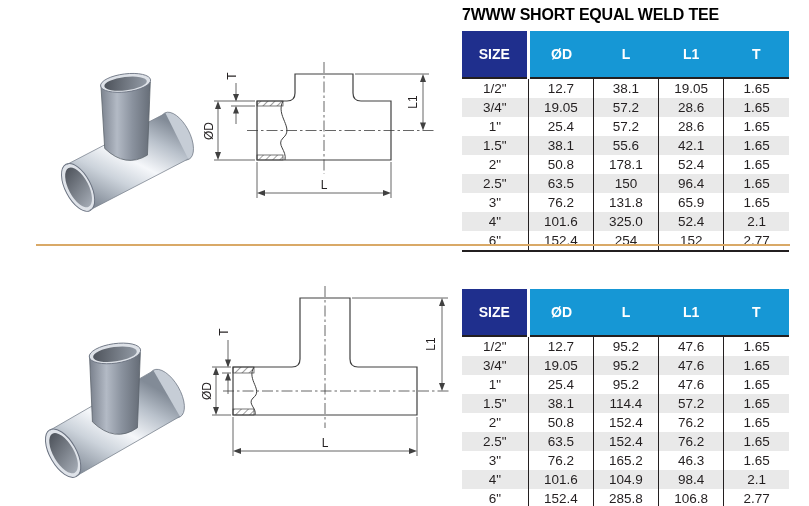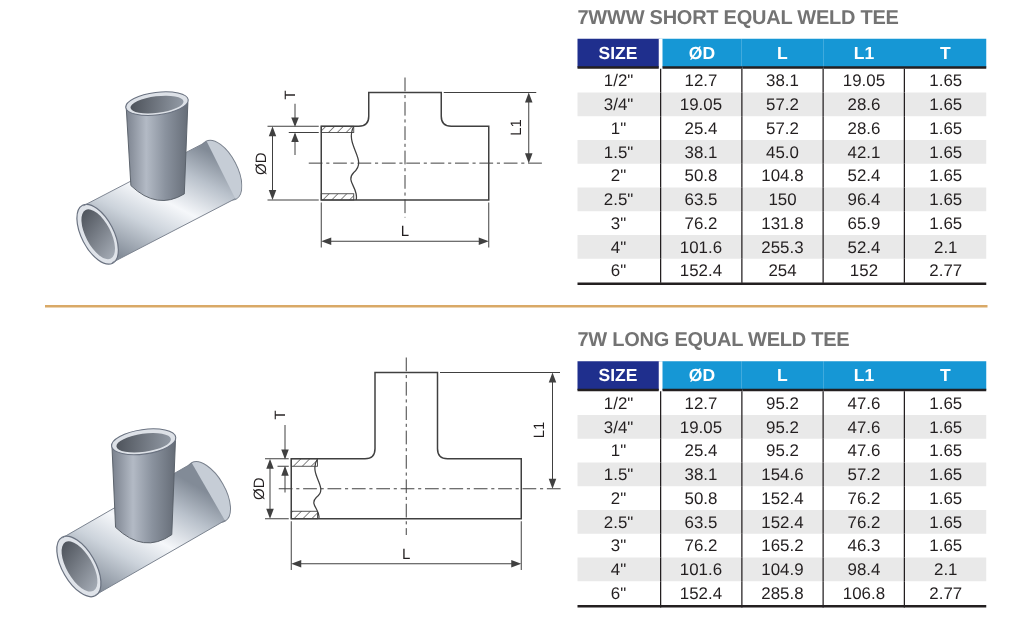--- a/index.html
+++ b/index.html
@@ -1,31 +1,31 @@
 <!DOCTYPE html>
 <html><head>
 <meta charset="utf-8">
 <style>
   html,body{margin:0;padding:0;background:#fff;}
   .page{position:relative;width:809px;height:506px;background:#ffffff;
         font-family:"Liberation Sans",sans-serif;overflow:hidden;}
 
   .section-title{position:absolute;font-size:16px;font-weight:bold;
-                 color:#737373;letter-spacing:-0.2px;white-space:nowrap;}
+                 color:#000000;letter-spacing:-0.2px;white-space:nowrap;}
   #title1{left:462px;top:6px;}
   #title2{left:462px;top:264px;}
 
   table.spec-table{position:absolute;left:462px;width:327px;
                    border-collapse:collapse;table-layout:fixed;
                    font-size:13.5px;color:#231f20;
                    border-bottom:2px solid #231f20;}
   #table1{top:31px;}
   #table2{top:289px;}
   .spec-table th{background:#1697d5;color:#ffffff;font-weight:bold;
-                 font-size:14px;height:22px;padding:0;text-align:center;
+                 font-size:14px;height:22px;padding:12px;text-align:center;
                  border-bottom:2px solid #231f20;}
   .spec-table th:first-child{background:#1f2f8d;border-right:3px solid #ffffff;}
   .spec-table col.c-size{width:66px;}
   .spec-table col.c-num{width:65px;}
   .spec-table td{height:19px;padding:0;text-align:center;line-height:19px;}
   .spec-table td + td{border-left:1px solid #231f20;}
   .spec-table tbody tr:nth-child(even){background:#e9e9e9;}
 
   .divider{position:absolute;left:36px;top:244px;width:754px;height:2px;
            background:#d9a967;}
@@ -168,49 +168,49 @@
         <tr>
           <td>1"</td>
           <td>25.4</td>
           <td>57.2</td>
           <td>28.6</td>
           <td>1.65</td>
         </tr>
         <tr>
           <td>1.5"</td>
           <td>38.1</td>
-          <td>45.0</td>
+          <td>55.6</td>
           <td>42.1</td>
           <td>1.65</td>
         </tr>
         <tr>
           <td>2"</td>
           <td>50.8</td>
-          <td>104.8</td>
+          <td>178.1</td>
           <td>52.4</td>
           <td>1.65</td>
         </tr>
         <tr>
           <td>2.5"</td>
           <td>63.5</td>
           <td>150</td>
           <td>96.4</td>
           <td>1.65</td>
         </tr>
         <tr>
           <td>3"</td>
           <td>76.2</td>
           <td>131.8</td>
           <td>65.9</td>
           <td>1.65</td>
         </tr>
         <tr>
           <td>4"</td>
           <td>101.6</td>
-          <td>255.3</td>
+          <td>325.0</td>
           <td>52.4</td>
           <td>2.1</td>
         </tr>
         <tr>
           <td>6"</td>
           <td>152.4</td>
           <td>254</td>
           <td>152</td>
           <td>2.77</td>
         </tr>
@@ -299,21 +299,20 @@
         <polygon points="207,170 215,173 207,176"></polygon>
     </g>
     <g>
       <text class="dim" x="26" y="54" text-anchor="middle" transform="rotate(-90 26 54)">T</text>
       <text class="dim" x="9" y="113" text-anchor="middle" transform="rotate(-90 9 113)">ØD</text>
       <text class="dim" x="233" y="66" text-anchor="middle" transform="rotate(-90 233 66)">L1</text>
       <text class="dim" x="123" y="169" text-anchor="middle">L</text>
     </g>
   </svg>
 
-  <div id="title2" class="section-title">7W LONG EQUAL WELD TEE</div>
 
   <table id="table2" class="spec-table">
     <colgroup>
         <col class="c-size">
         <col class="c-num">
         <col class="c-num">
         <col class="c-num">
         <col class="c-num">
       </colgroup>
   <thead>
@@ -343,21 +342,21 @@
         <tr>
           <td>1"</td>
           <td>25.4</td>
           <td>95.2</td>
           <td>47.6</td>
           <td>1.65</td>
         </tr>
         <tr>
           <td>1.5"</td>
           <td>38.1</td>
-          <td>154.6</td>
+          <td>114.4</td>
           <td>57.2</td>
           <td>1.65</td>
         </tr>
         <tr>
           <td>2"</td>
           <td>50.8</td>
           <td>152.4</td>
           <td>76.2</td>
           <td>1.65</td>
         </tr>

